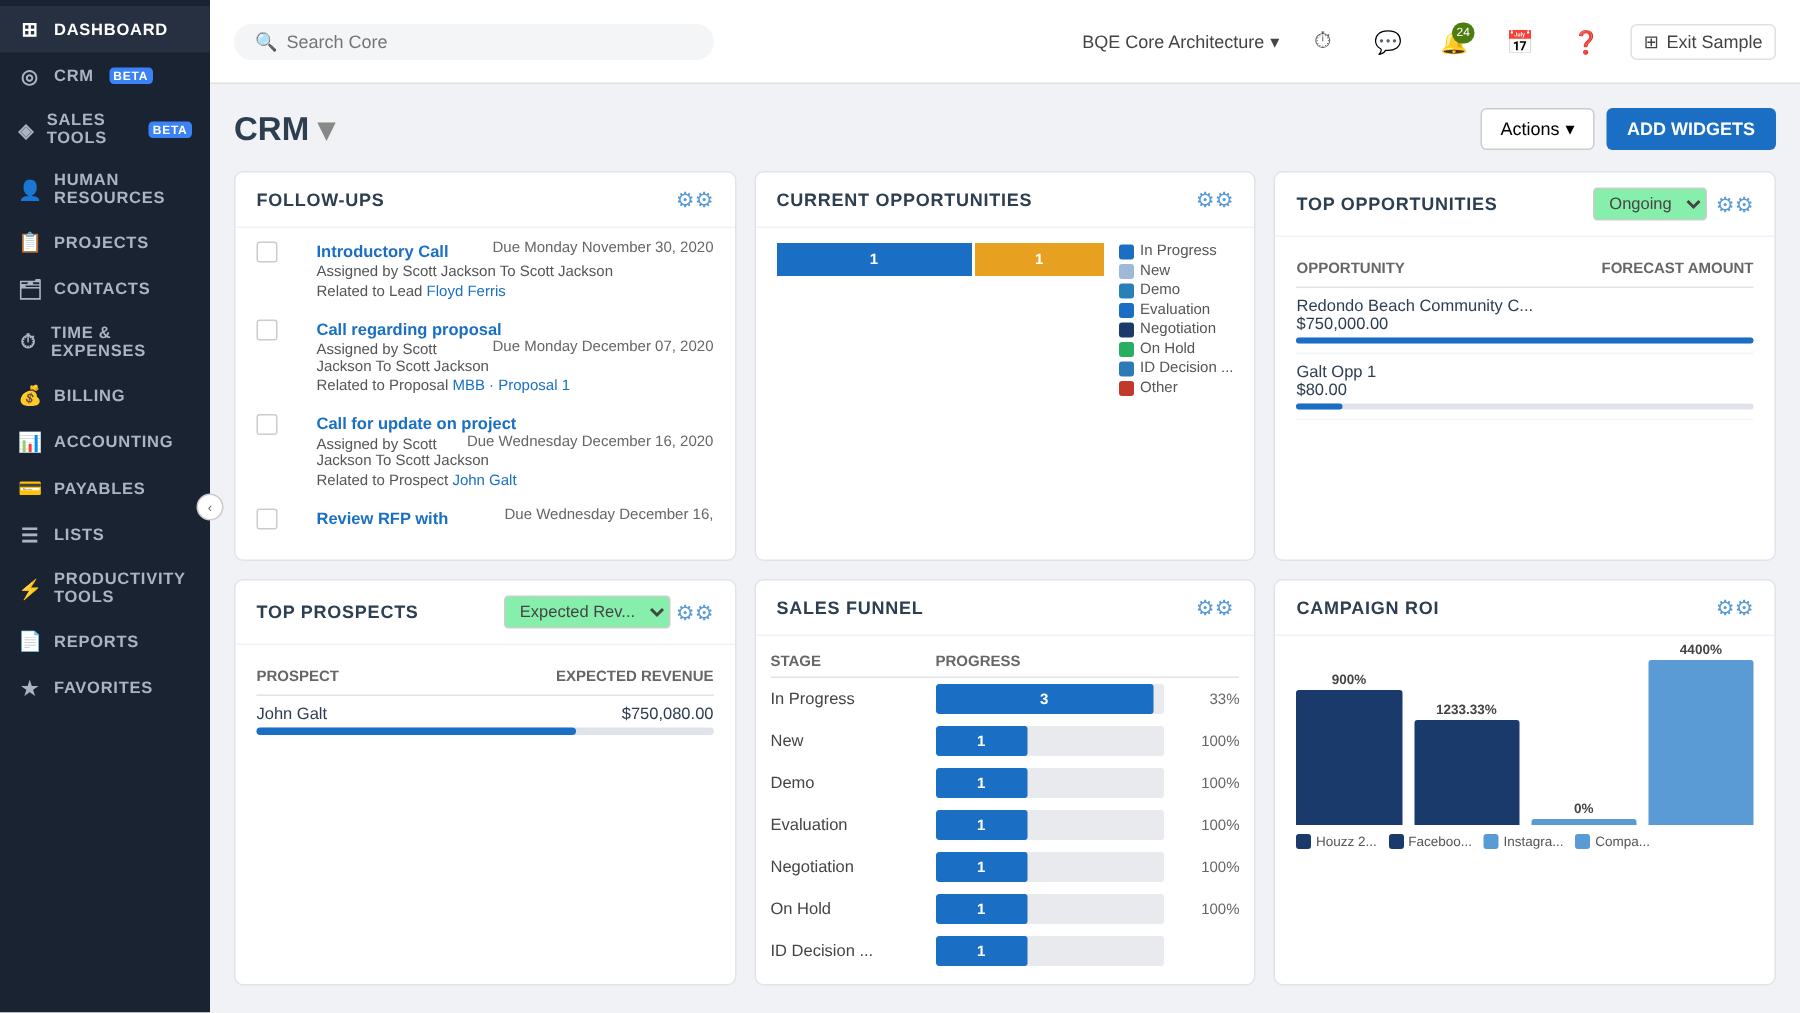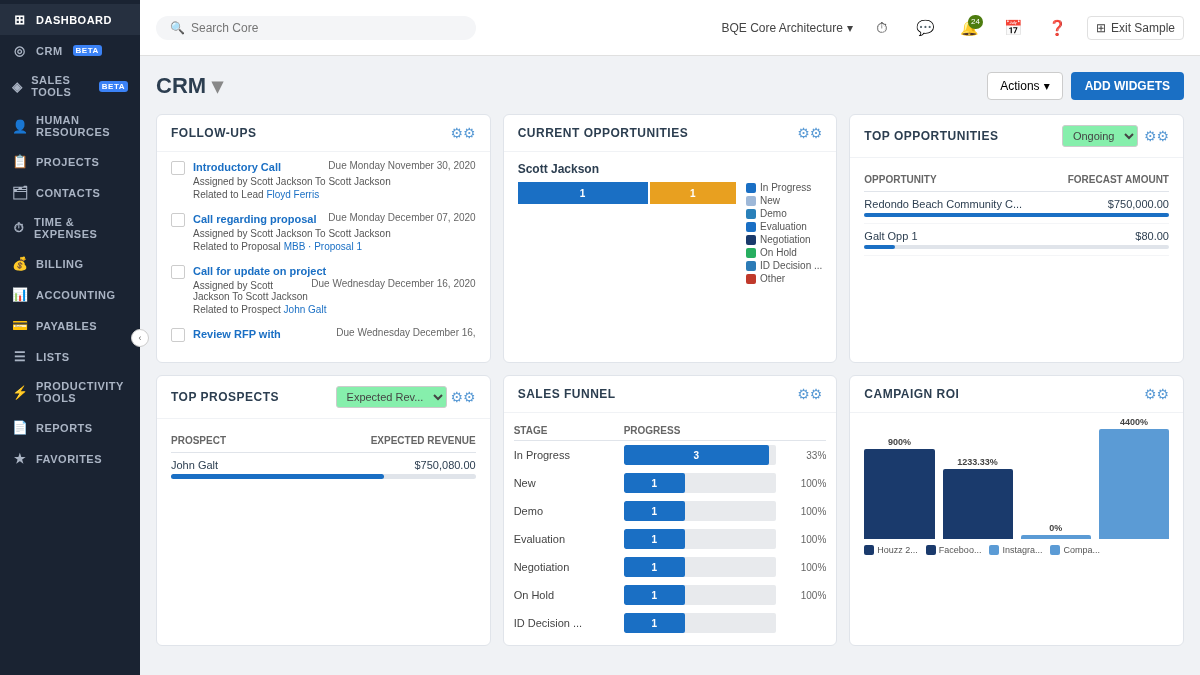--- a/index.html
+++ b/index.html
@@ -120,21 +120,21 @@
     .widget-header {
       display: flex; align-items: center; justify-content: space-between;
       padding: 10px 14px;
       border-bottom: 1px solid #f0f2f5;
     }
     .widget-title { font-size: 12px; font-weight: 700; color: #2c3e50; text-transform: uppercase; letter-spacing: 0.5px; }
     .widget-settings { color: #5b9bd5; font-size: 14px; cursor: pointer; }
     .widget-body { padding: 10px 14px; }
 
     
-    .followup-item { margin-bottom: 12px; display: flex; gap: 8px; }
+    .followup-item { margin-bottom: 12px; display: flex; gap: 26px; }
     .followup-check { width: 14px; height: 14px; border: 1px solid #ccc; border-radius: 2px; margin-top: 1px; flex-shrink: 0; }
     .followup-content { flex: 1; }
     .followup-title { color: #1a6fc4; font-size: 11px; font-weight: 600; cursor: pointer; }
     .followup-due { font-size: 10px; color: #666; float: right; }
     .followup-meta { font-size: 10px; color: #555; margin-top: 2px; }
     .followup-link { color: #1a6fc4; text-decoration: none; }
 
     
     .opp-person { font-size: 12px; font-weight: 600; color: #2c3e50; margin-bottom: 6px; }
     .opp-bar-container { display: flex; gap: 2px; margin-bottom: 6px; }
@@ -145,21 +145,21 @@
 
     
     .opp-table-header {
       display: flex; justify-content: space-between;
       font-size: 10px; font-weight: 700; color: #666;
       padding: 6px 0; border-bottom: 1px solid #e0e4ea; text-transform: uppercase;
     }
     .opp-table-row {
       padding: 6px 0; border-bottom: 1px solid #f4f5f7;
     }
-    .opp-table-row-name { font-size: 11px; color: #2c3e50; display: flex; justify-content: space-between; margin-bottom: 3px; }
+    .opp-table-row-name { font-size: 11px; color: #2c3e50; display: flex; justify-content: space-between; margin-bottom: 3px; flex-direction: column; }
     .opp-progress-bar { height: 4px; background: #1a6fc4; border-radius: 2px; }
     .opp-progress-track { height: 4px; background: #e0e4ea; border-radius: 2px; }
 
     
     .prospect-header-row {
       display: flex; justify-content: space-between;
       font-size: 10px; font-weight: 700; color: #666;
       padding: 6px 0; border-bottom: 1px solid #e0e4ea; text-transform: uppercase; gap: 24px;
     }
     .prospect-row { padding: 6px 0; }
@@ -368,21 +368,20 @@
           </div>
         </div>
       </div>
 
       <div class="widget">
         <div class="widget-header">
           <span class="widget-title">Current Opportunities</span>
           <span class="widget-settings">⚙⚙</span>
         </div>
         <div class="widget-body">
-          <div class="opp-person">Scott Jackson</div>
           <div style="display:flex; gap:10px; align-items:flex-start;">
             <div style="flex:1;">
               <div class="opp-bar-container">
                 <div class="opp-bar-seg" style="background:#1a6fc4; flex:60;">1</div>
                 <div class="opp-bar-seg" style="background:#e8a020; flex:40;">1</div>
               </div>
             </div>
             <div class="opp-legend">
               <div class="legend-item">
                 <div class="legend-dot" style="background:#1a6fc4;"></div>

